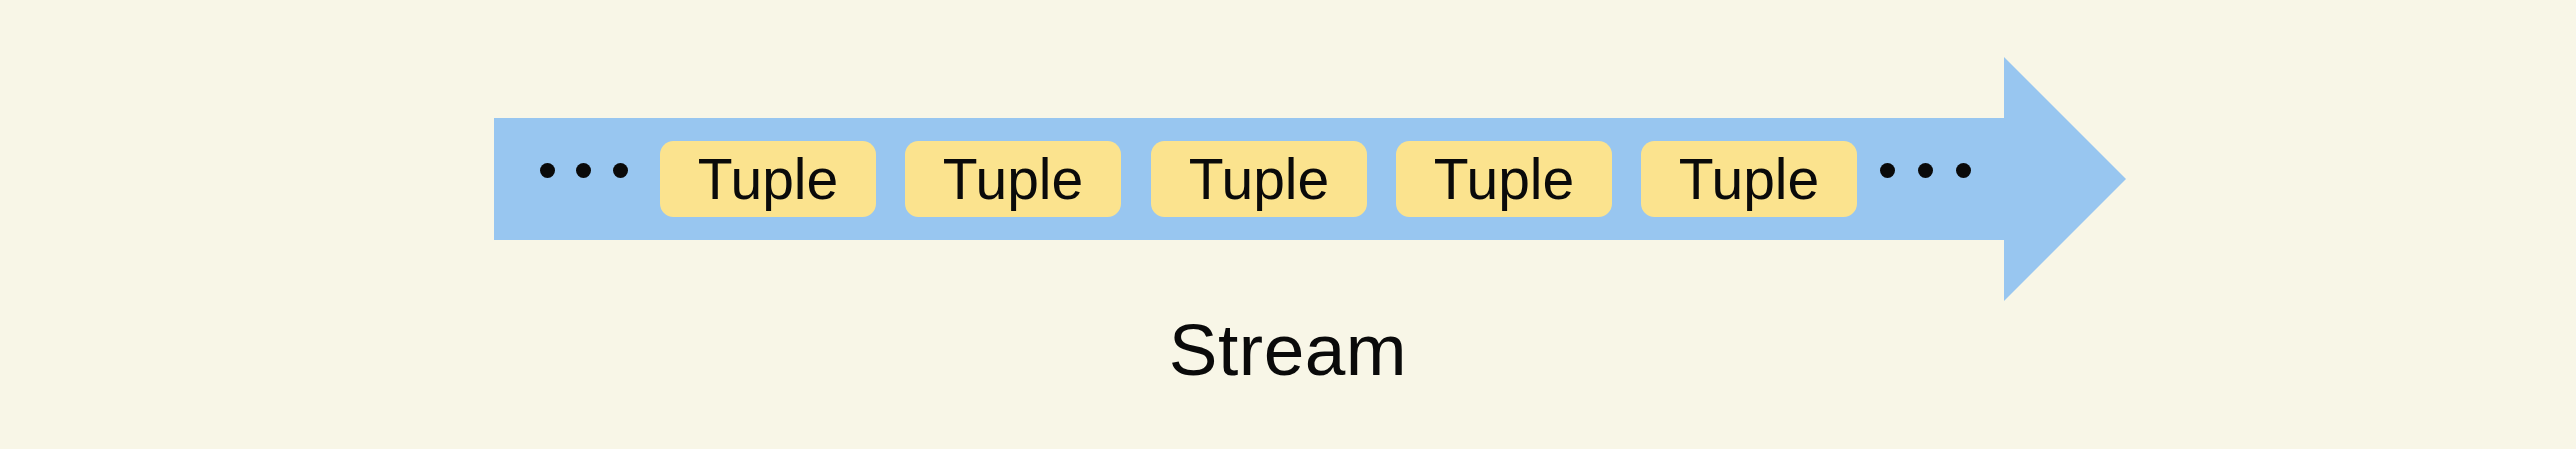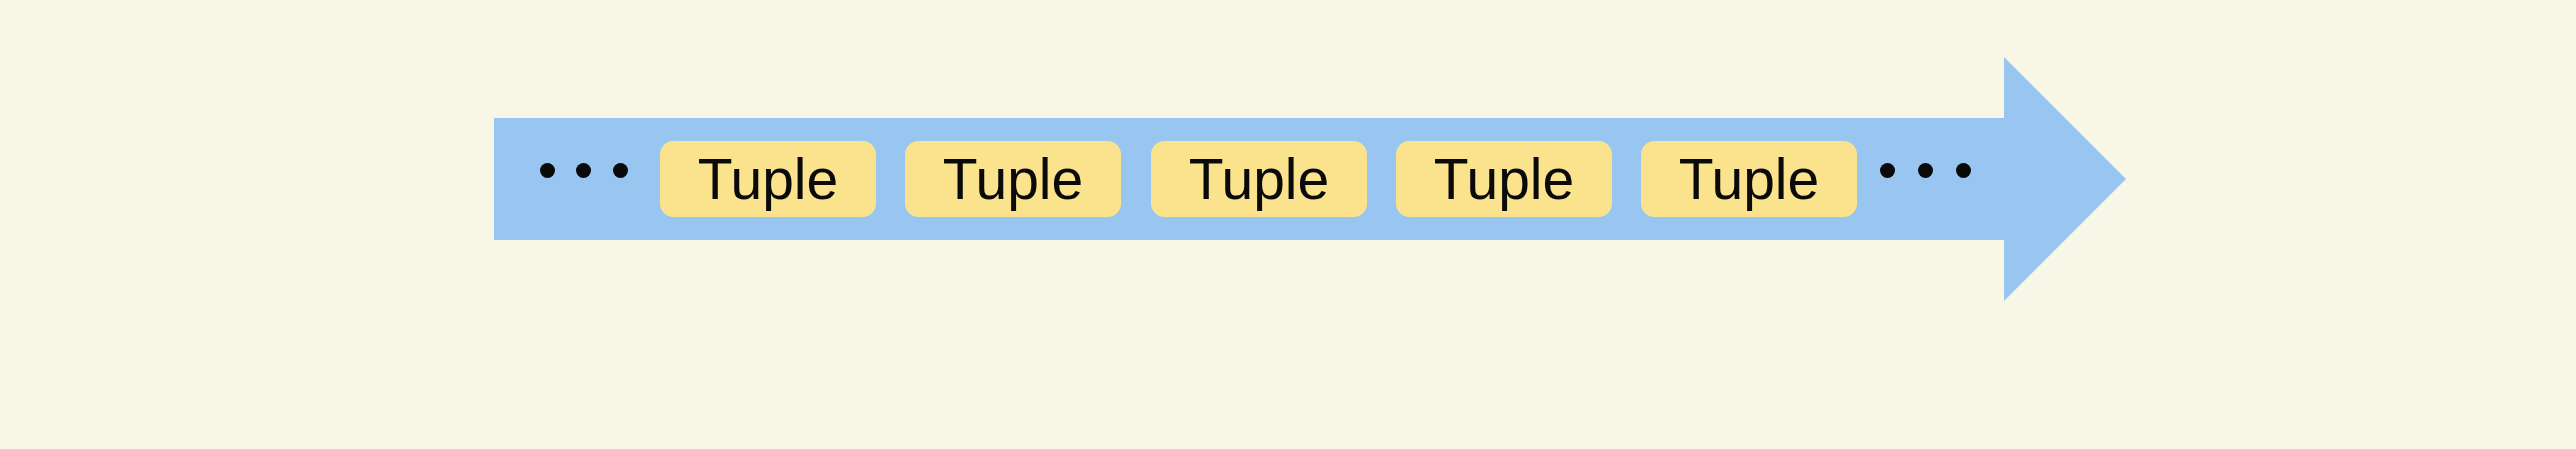--- a/index.html
+++ b/index.html
@@ -106,15 +106,16 @@
     <span>Tuple</span>
   </div>
   <div class="tuple-box t4">
     <span>Tuple</span>
   </div>
 
   <span class="dot r0"></span>
   <span class="dot r1"></span>
   <span class="dot r2"></span>
 
+  <div class="stream-caption">Stream</div>
 
 </div>
 
 
 </body></html>

